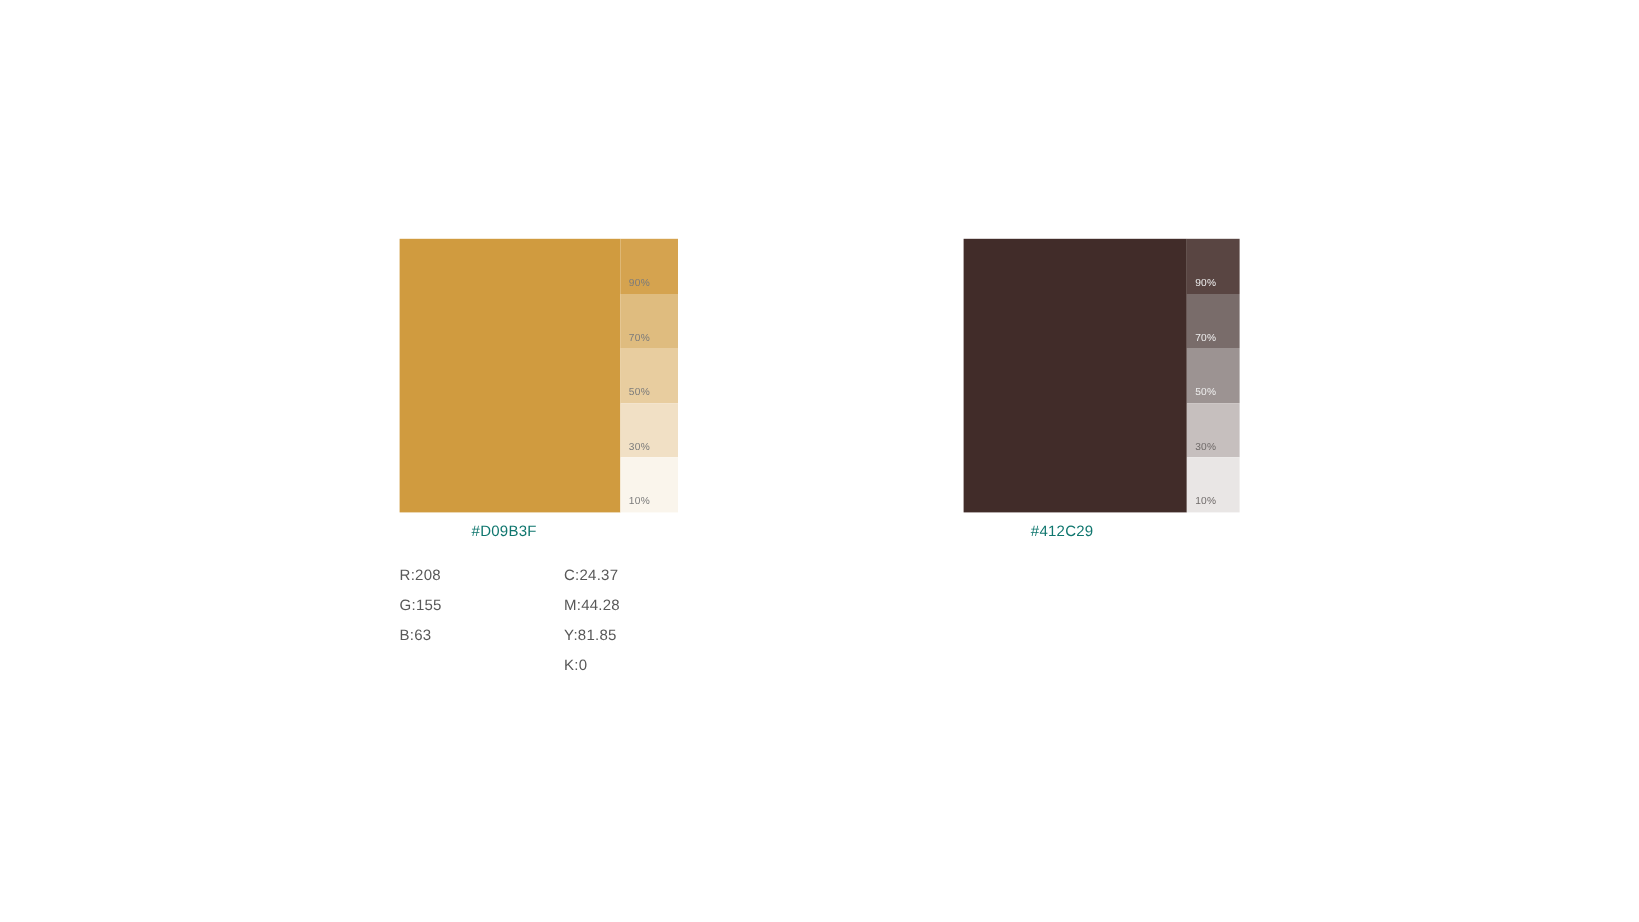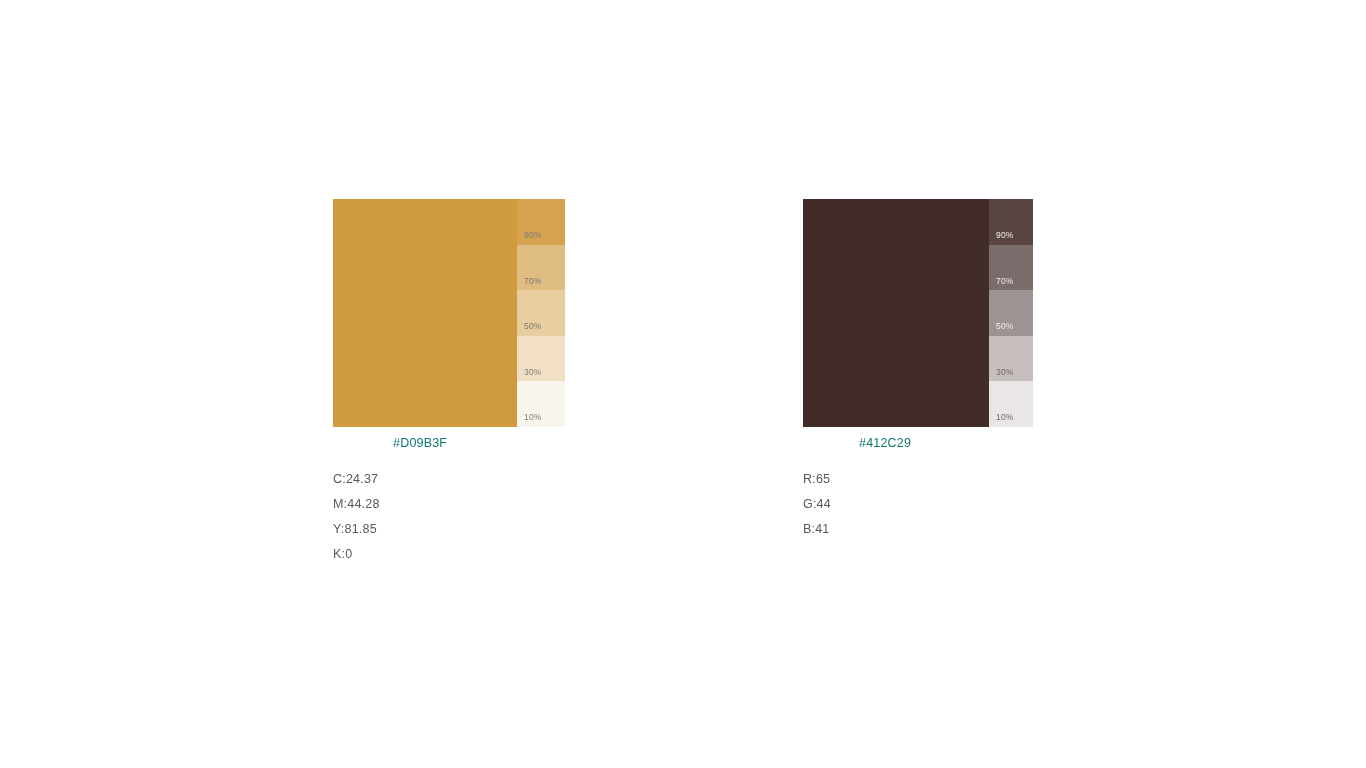--- a/index.html
+++ b/index.html
@@ -138,20 +138,25 @@
         </div>
         <div class="tint-band" style="background-color: rgb(250, 245, 236);">
           <span class="tint-label">10%</span>
         </div>
       </div>
     </div>
 
     <div class="hex-label">#D09B3F</div>
 
     <div class="values">
+      <div class="value-col rgb">
+        <div class="value-line">R:208</div>
+        <div class="value-line">G:155</div>
+        <div class="value-line">B:63</div>
+      </div>
       <div class="value-col cmyk">
         <div class="value-line">C:24.37</div>
         <div class="value-line">M:44.28</div>
         <div class="value-line">Y:81.85</div>
         <div class="value-line">K:0</div>
       </div>
     </div>
   </div>
 
   <div class="palette right">
@@ -174,21 +179,16 @@
         </div>
         <div class="tint-band" style="background-color: rgb(233, 230, 229);">
           <span class="tint-label">10%</span>
         </div>
       </div>
     </div>
 
     <div class="hex-label">#412C29</div>
 
     <div class="values">
-      <div class="value-col rgb">
-        <div class="value-line">R:65</div>
-        <div class="value-line">G:44</div>
-        <div class="value-line">B:41</div>
-      </div>
     </div>
   </div>
 
 </div>
 
 </body></html>

